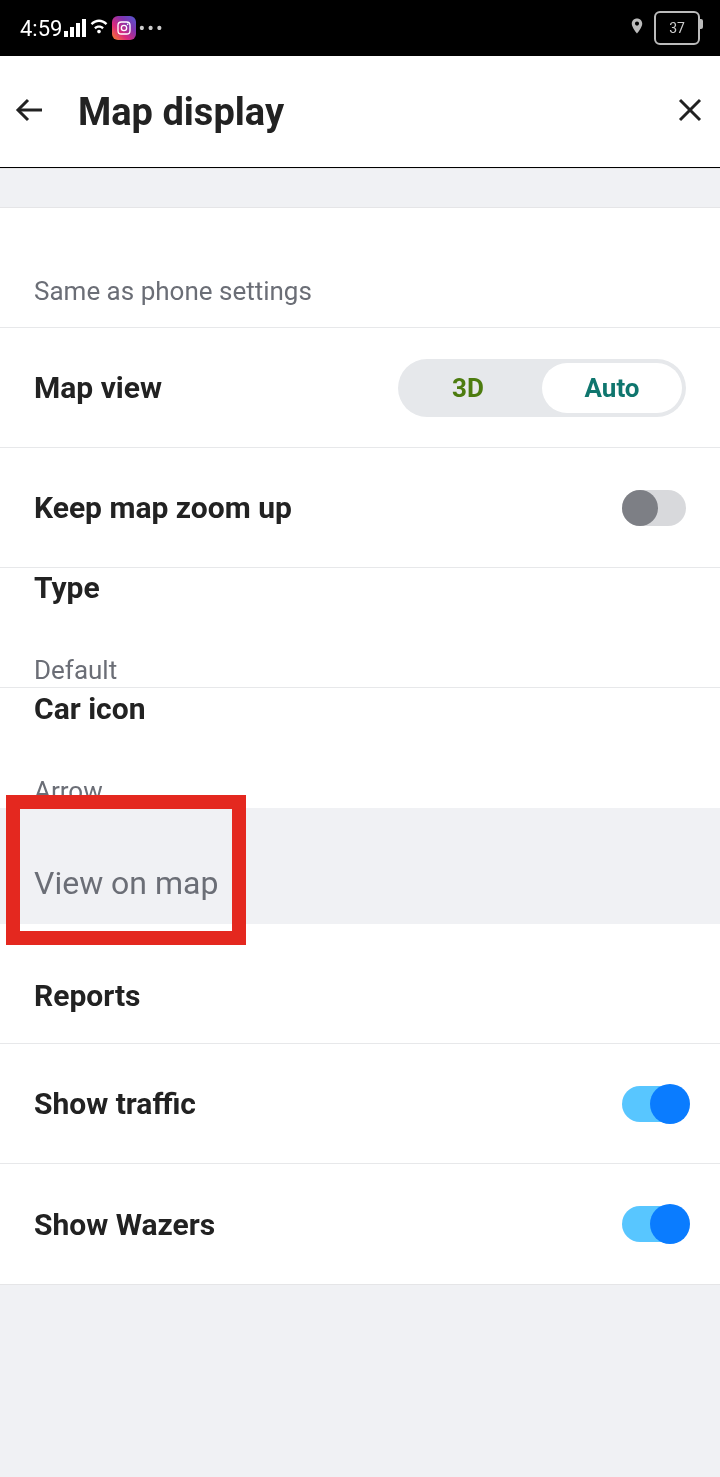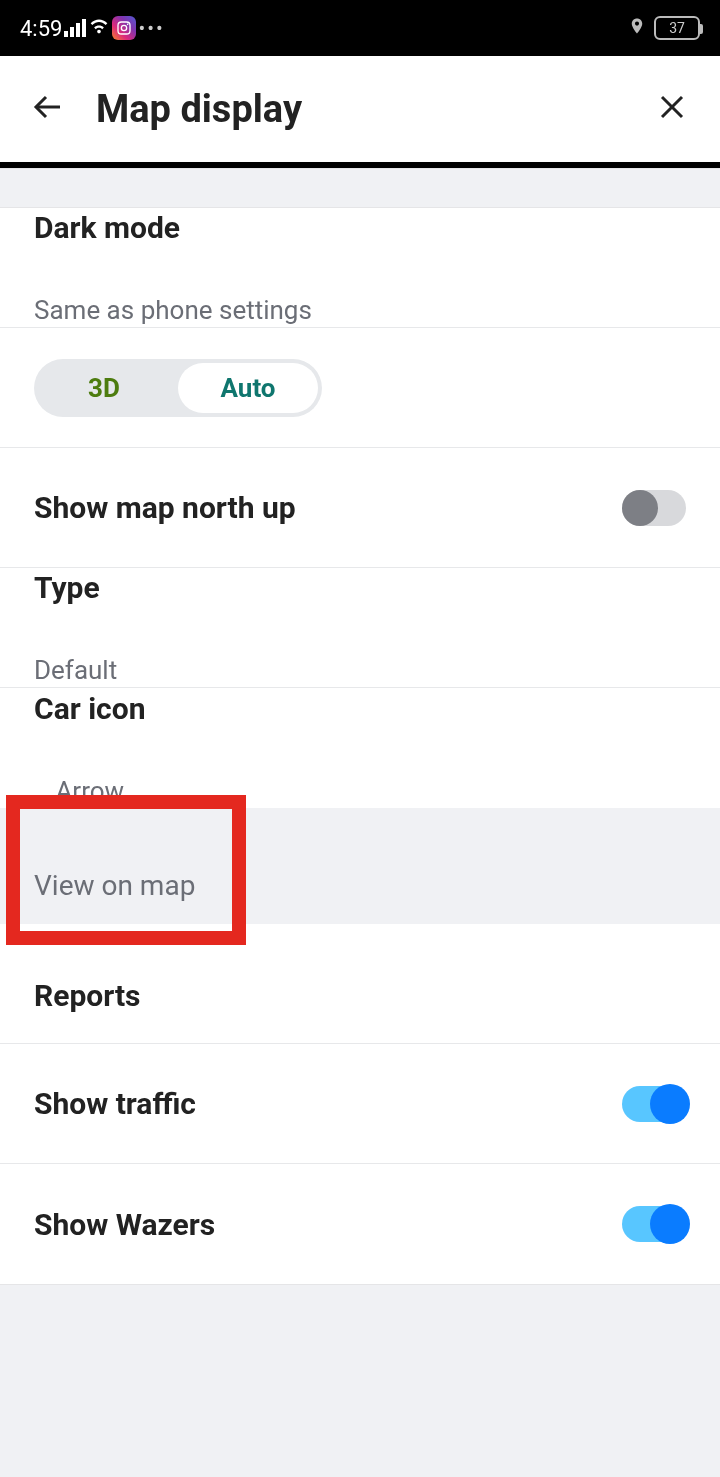--- a/index.html
+++ b/index.html
@@ -9,28 +9,28 @@
   .status-right { display: flex; align-items: center; gap: 8px; }
   .time { font-size: 22px; font-weight: 400; }
   .signal-bars { display: inline-flex; align-items: flex-end; gap: 2px; }
   .signal-bars span { width: 4px; background: #fff; display: inline-block; }
   .signal-bars span:nth-child(1){height:6px;} .signal-bars span:nth-child(2){height:10px;} .signal-bars span:nth-child(3){height:14px;} .signal-bars span:nth-child(4){height:18px;}
   .wifi-icon svg { width: 22px; height: 22px; }
   .insta-icon { width: 24px; height: 24px; background: linear-gradient(45deg,#f58529,#dd2a7b,#8134af,#515bd4); border-radius: 6px; display:flex;align-items:center;justify-content:center;}
   .insta-icon svg{width:16px;height:16px;}
   .dots { letter-spacing: 2px; font-size: 20px; color:#ccc;}
   .loc-icon svg{width:18px;height:22px;fill:#bbb;}
-  .battery { border:2px solid #bbb; border-radius:6px; width:46px; height:24px; display:flex; align-items:center; justify-content:center; font-size:14px; color:#ccc; position:relative;}
+  .battery { border:2px solid #bbb; border-radius:6px; width:46px; height:34px; display:flex; align-items:center; justify-content:center; font-size:14px; color:#ccc; position:relative;}
   .battery::after{content:"";position:absolute;right:-5px;top:6px;width:3px;height:10px;background:#bbb;border-radius:0 2px 2px 0;}
-  .app-header { background:#fff; height:112px; display:flex; align-items:center; padding:0 30px; gap:30px; border-bottom:6px solid #000000;}
+  .app-header { background:#fff; height:112px; display:flex; align-items:center; padding:0 12px; gap:30px; border-bottom:1px solid #000000;}
   .app-header .title { font-size:38px; font-weight:700; color:#222; flex:1;}
   .back-icon svg, .close-icon svg { width:36px; height:36px; stroke:#222; stroke-width:3; fill:none;}
   .spacer { height:40px; background:#f0f1f4; border-top:1px solid #e5e5e7; border-bottom:1px solid #e5e5e7;}
   .section-gap { height:116px; background:#f0f1f4; display:flex; align-items:flex-end; padding:0 34px 22px; }
-  .section-gap .label { font-size:28px; color:#6b6e76; font-weight:400;}
+  .section-gap .label { font-size:32px; color:#6b6e76; font-weight:400;}
   .bottom-gap { height:80px; background:#f0f1f4; border-top:1px solid #e5e5e7;}
   .list { background:#fff; }
   .row { display:flex; align-items:center; justify-content:space-between; padding:0 34px; min-height:120px; border-bottom:1px solid #e7e8ea;}
   .row:last-child { border-bottom:none;}
   .row .left { display:flex; flex-direction:column; gap:4px; }
   .row .title { font-size:30px; font-weight:700; color:#222; }
   .row .sub { font-size:26px; color:#6b6e76; font-weight:400;margin-top:46px;}
   .row-simple .title { font-weight:700;margin-top:24px; }
   .seg { display:flex; background:#e6e8eb; border-radius:30px; height:58px; overflow:hidden;}
   .seg-item { width:140px; display:flex; align-items:center; justify-content:center; font-size:26px; font-weight:700; color:#4d7c0f; cursor:pointer;}
@@ -96,50 +96,52 @@
       </svg>
   </span>
 </div>
 
 <div class="spacer"></div>
 
 <div class="list">
 
   <div class="row">
     <div class="left">
-      <span class="title">Dark mode</span>
       <span class="sub">Same as phone settings</span>
     </div>
   </div>
 
   <div class="row">
+    <div class="left">
+      <span class="title">Map view</span>
+    </div>
     <div class="seg">
       <div class="seg-item">3D</div>
       <div class="seg-item active">Auto</div>
     </div>
   </div>
 
   <div class="row">
     <div class="left">
-      <span class="title">Show map north up</span>
+      <span class="title">Keep map zoom up</span>
     </div>
     <div class="toggle off">
         <div class="knob"></div>
       </div>
   </div>
 
 
   <div class="row">
     <div class="left">
       <span class="title">Type</span>
       <span class="sub">Default</span>
     </div>
   </div>
 
-  <div class="row" style="position:relative;text-align:center;">
+  <div class="row" style="position:relative;">
     <div class="left">
       <span class="title">Car icon</span>
       <span class="sub">Arrow</span>
     </div>
   </div>
 
 </div>
 
 <div class="highlight-box" style="left:6px; top:795px; width:240px; height:150px;"></div>
 

